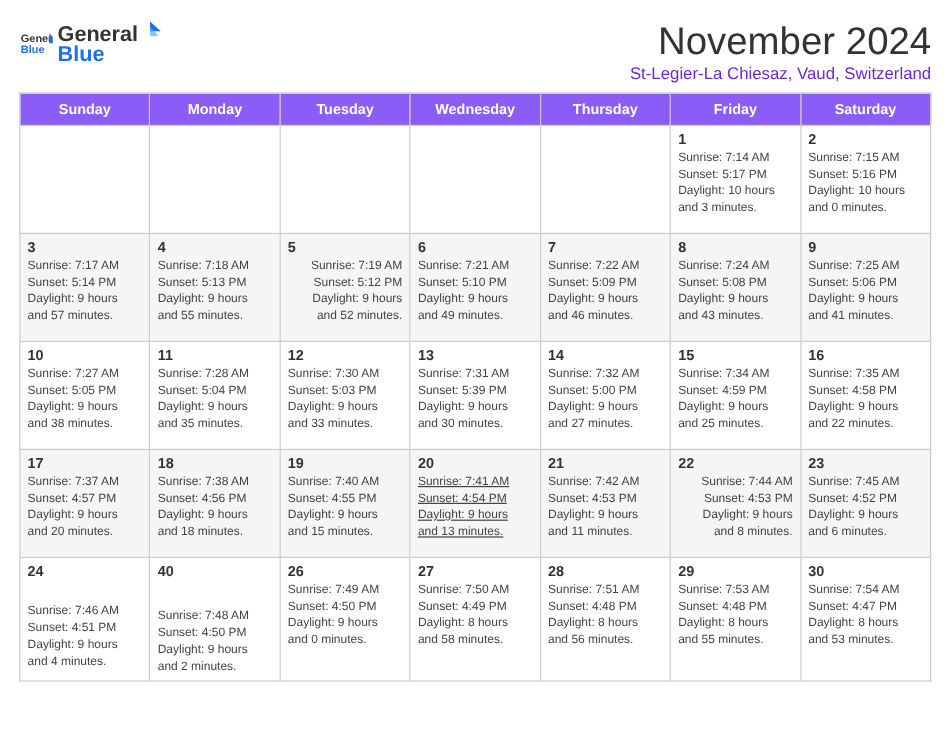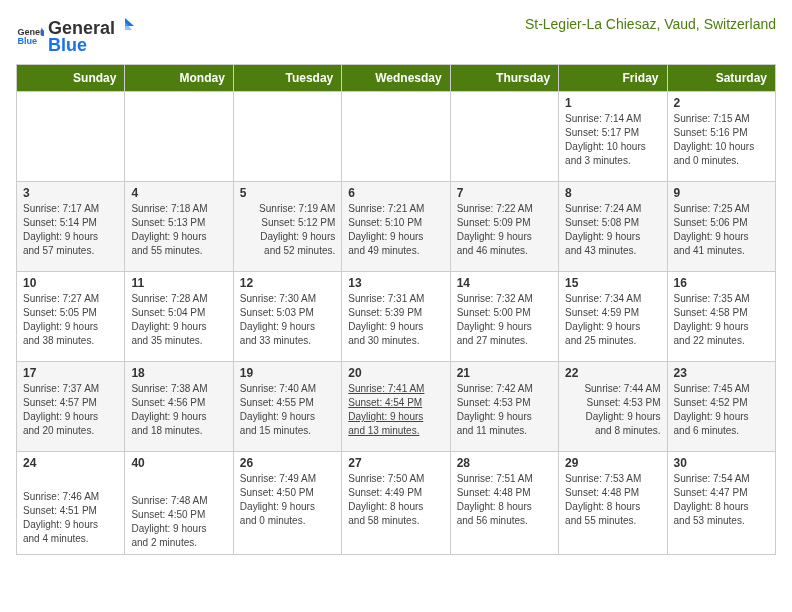--- a/index.html
+++ b/index.html
@@ -28,31 +28,31 @@
     .title-area {
       text-align: right;
     }
     .month-title {
       font-size: 32px;
       font-weight: normal;
       color: #333;
     }
     .location-title {
       font-size: 14px;
-      color: #4d7c0f;
+      color: #6d28d9;
     }
     table {
       width: 100%;
       border-collapse: collapse;
       table-layout: fixed;
     }
     thead tr th {
-      background-color: #4d7c0f;
+      background-color: #8b5cf6;
       color: #fff;
-      text-align: right;
+      text-align: center;
       padding: 6px 8px;
       font-size: 12px;
       font-weight: bold;
       border: 1px solid #ccc;
     }
     tbody tr td {
       vertical-align: top;
       border: 1px solid #ccc;
       padding: 4px 6px;
       font-size: 10.5px;
@@ -92,20 +92,21 @@
         <span style="font-size:18px;font-weight:bold;color:#333;">General</span>
         <svg width="18" height="18" viewBox="0 0 18 18" style="margin: 0 1px;">
           <polygon points="9,2 18,10 9,10" fill="#1a73e8"></polygon>
           <polygon points="9,6 16,14 9,14" fill="#5aabf5" opacity="0.7"></polygon>
         </svg>
       </div>
       <div style="font-size:18px;font-weight:bold;color:#1a73e8;margin-top:-4px;">Blue</div>
     </div>
   </div>
   <div class="title-area">
+    <div class="month-title">November 2024</div>
     <div class="location-title">St-Legier-La Chiesaz, Vaud, Switzerland</div>
   </div>
 </div>
 
 <table>
   <thead>
     <tr>
     <th>Sunday</th>
         <th>Monday</th>
         <th>Tuesday</th>

